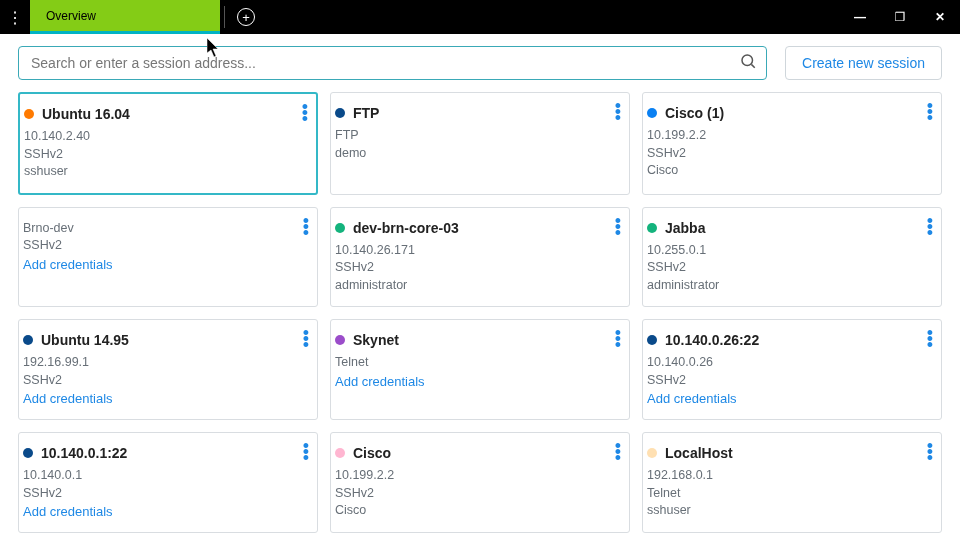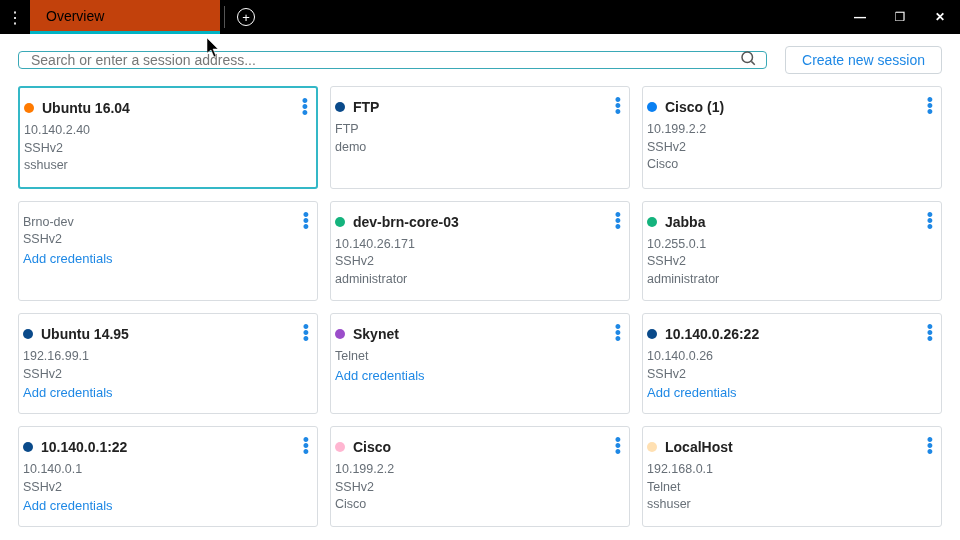--- a/index.html
+++ b/index.html
@@ -1,35 +1,35 @@
 <!DOCTYPE html>
 <html><head>
   <meta charset="utf-8">
   <style>
     * { box-sizing: border-box; margin: 0; padding: 0; }
     body { font-family: "Segoe UI", Arial, sans-serif; background: #fff; width: 960px; height: 540px; overflow: hidden; }
 
     .titlebar { background: #000; height: 34px; display: flex; align-items: stretch; color: #fff; }
     .menu-btn { width: 30px; display: flex; align-items: center; justify-content: center; cursor: pointer; font-size: 16px; }
-    .tab { background: #c2410c; color: #000; display: flex; align-items: center; padding: 0 16px; min-width: 190px; font-size: 14px; border-bottom: 3px solid #00b3c4; }
+    .tab { background: #84cc16; color: #000; display: flex; align-items: center; padding: 0 16px; min-width: 190px; font-size: 12px; border-bottom: 3px solid #00b3c4; }
     .new-tab { width: 34px; display: flex; align-items: center; justify-content: center; cursor: pointer; }
     .new-tab-circle { width: 18px; height: 18px; border: 1.5px solid #fff; border-radius: 50%; display: flex; align-items: center; justify-content: center; font-size: 13px; line-height: 1; }
     .divider-v { width: 1px; background: #555; margin: 6px 4px; }
     .titlebar-spacer { flex: 1; }
     .win-btn { width: 40px; display: flex; align-items: center; justify-content: center; cursor: pointer; font-size: 12px; font-family: "Segoe MDL2 Assets","Segoe UI Symbol",sans-serif; }
     .win-btn.minimize::before { content: "—"; font-weight: bold; }
     .win-btn.maximize::before { content: "❐"; }
     .win-btn.close::before { content: "✕"; font-weight: bold; }
 
     .toolbar { display: flex; padding: 12px 18px; gap: 18px; align-items: center; }
     .search { flex: 1; position: relative; }
-    .search input { width: 100%; height: 18px; border: 1px solid #3aa9b7; border-radius: 4px; padding: 0 36px 0 12px; font-size: 14px; outline: none; }
+    .search input { width: 100%; height: 34px; border: 1px solid #3aa9b7; border-radius: 4px; padding: 0 36px 0 12px; font-size: 14px; outline: none; }
     .search input::placeholder { color: #777; }
     .search-icon { position: absolute; right: 10px; top: 50%; transform: translateY(-50%); color: #555; pointer-events: none; }
-    .create-btn { height: 28px; padding: 0 16px; border: 1px solid #cfd6db; border-radius: 4px; background: #fff; color: #1e88e5; font-size: 14px; cursor: pointer; }
+    .create-btn { height: 34px; padding: 0 16px; border: 1px solid #cfd6db; border-radius: 4px; background: #fff; color: #1e88e5; font-size: 14px; cursor: pointer; }
 
     .grid { padding: 0 18px 18px 18px; display: grid; grid-template-columns: repeat(3, 1fr); gap: 12px; }
     .card { border: 1px solid #d9dde1; border-radius: 3px; padding: 12px 4px; position: relative; min-height: 100px; }
     .card.selected { border: 2px solid #34b8c7; }
     .card-head { display: flex; align-items: center; gap: 8px; margin-bottom: 6px; }
     .dot { width: 10px; height: 10px; border-radius: 50%; }
     .card-title { font-weight: 600; font-size: 14px; color: #222; }
     .more { position: absolute; top: 10px; right: 8px; color: #1e88e5; cursor: pointer; font-size: 18px; line-height: 0.5; letter-spacing: 0; }
     .more span { display: block; line-height: 6px; }
     .details { font-size: 12.5px; color: #676f77; line-height: 1.4; }

